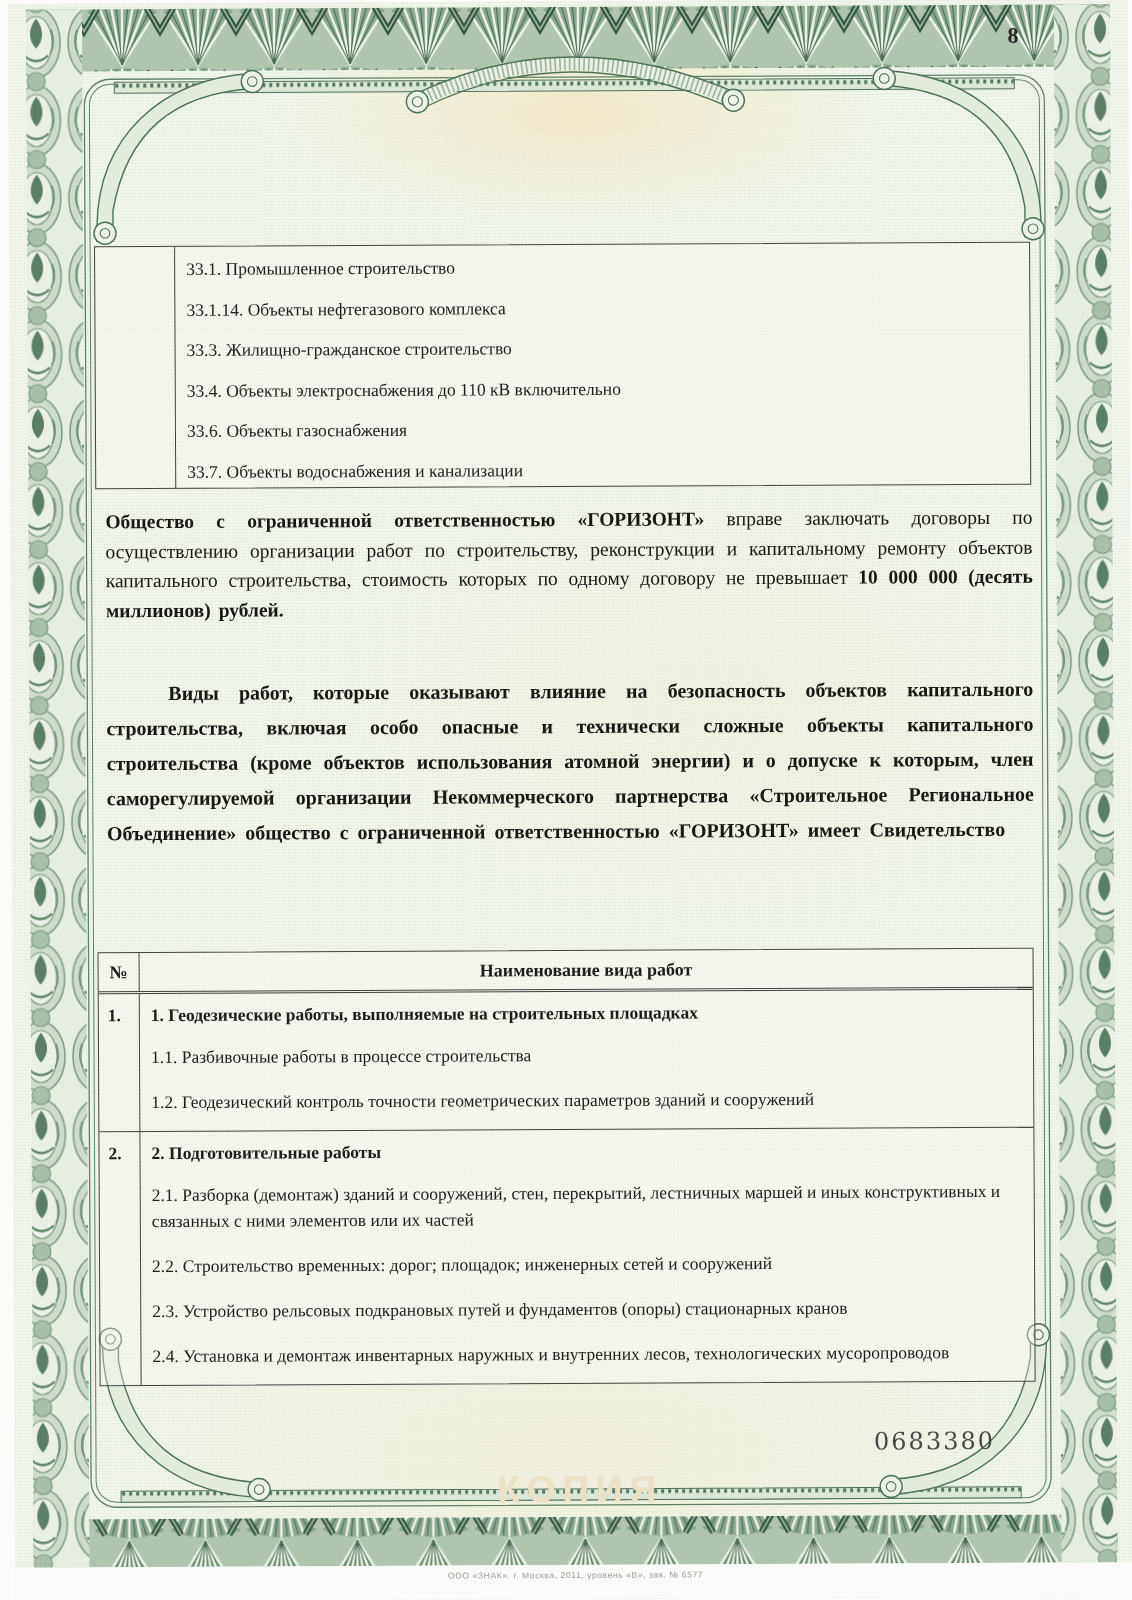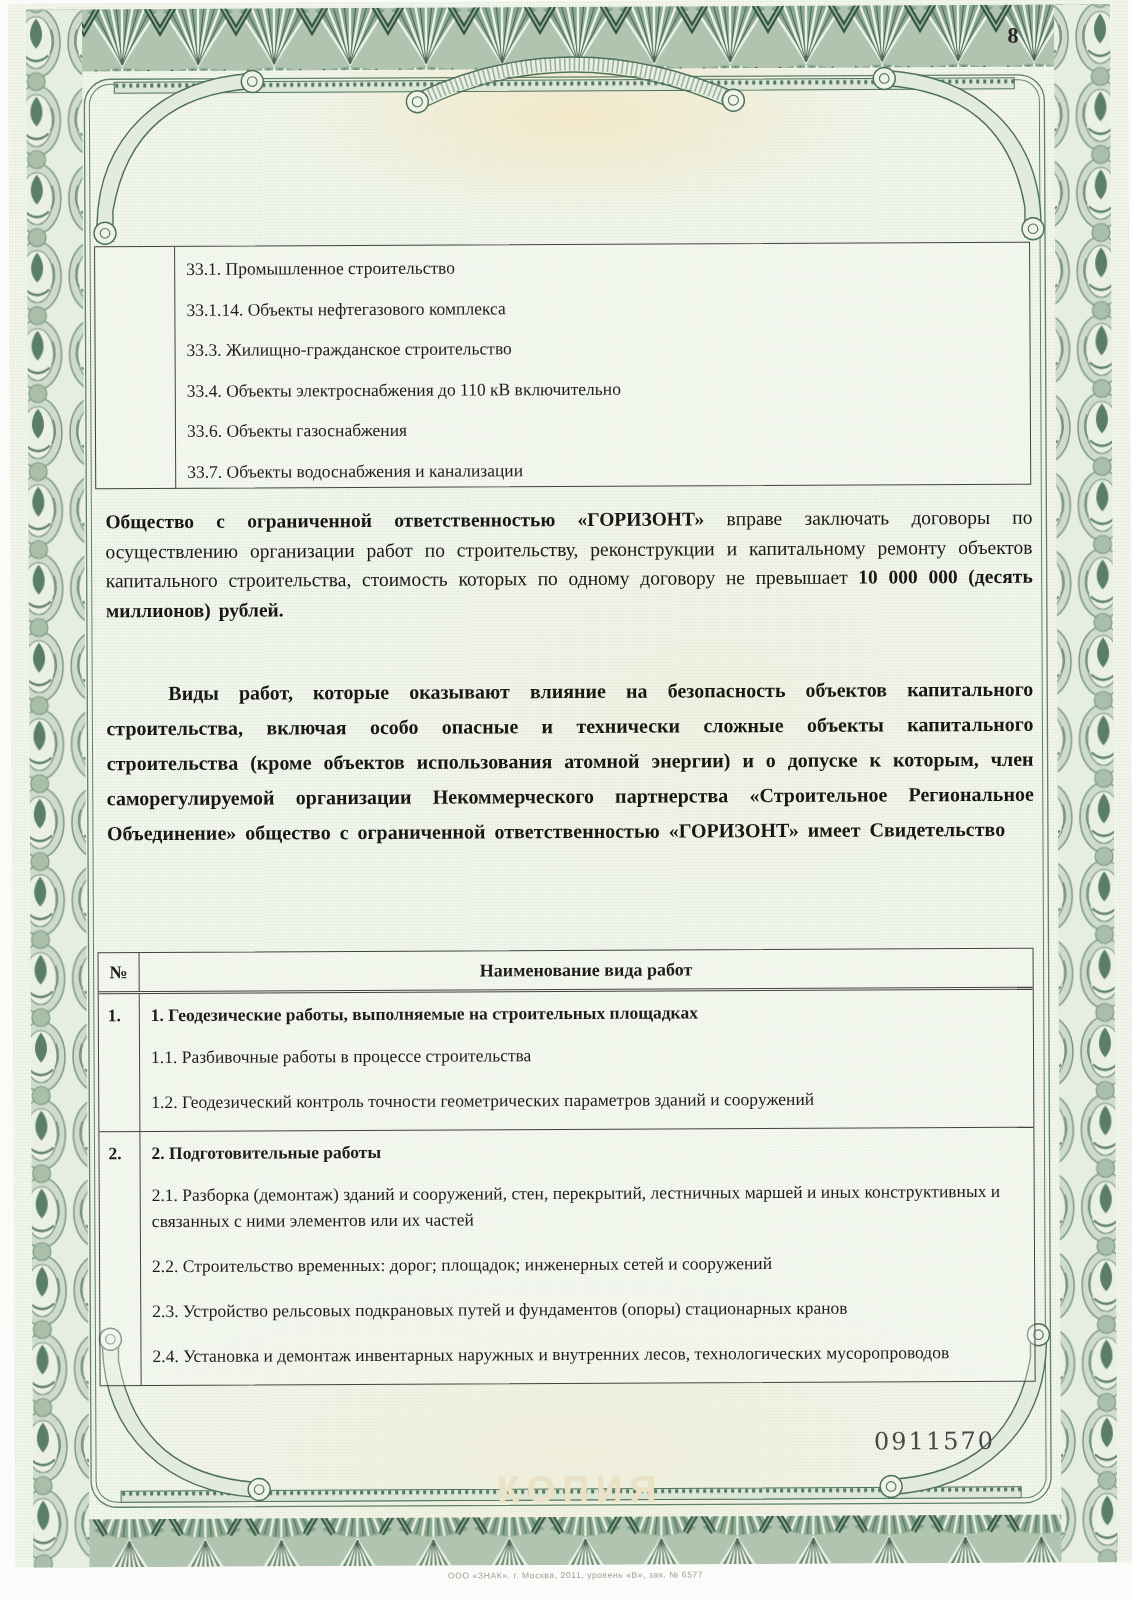--- a/index.html
+++ b/index.html
@@ -205,20 +205,20 @@
         <div class="wcell">
           <div class="wtitle">2. Подготовительные работы</div>
           <div class="witem">2.1. Разборка (демонтаж) зданий и сооружений, стен, перекрытий, лестничных маршей и иных конструктивных и связанных с ними элементов или их частей</div>
           <div class="witem">2.2. Строительство временных: дорог; площадок; инженерных сетей и сооружений</div>
           <div class="witem">2.3. Устройство рельсовых подкрановых путей и фундаментов (опоры) стационарных кранов</div>
           <div class="witem">2.4. Установка и демонтаж инвентарных наружных и внутренних лесов, технологических мусоропроводов</div>
         </div>
       </div>
     </div>
 
-    <div class="layer serial">0911570</div>
+    <div class="layer serial">0683380</div>
 
     <div class="layer copy-mark">КОПИЯ</div>
 
     <div class="layer imprint">ООО «ЗНАК». г. Москва, 2011, уровень «В», зак. № 6577</div>
 
   </div>
 </div>
 
 </body></html>

